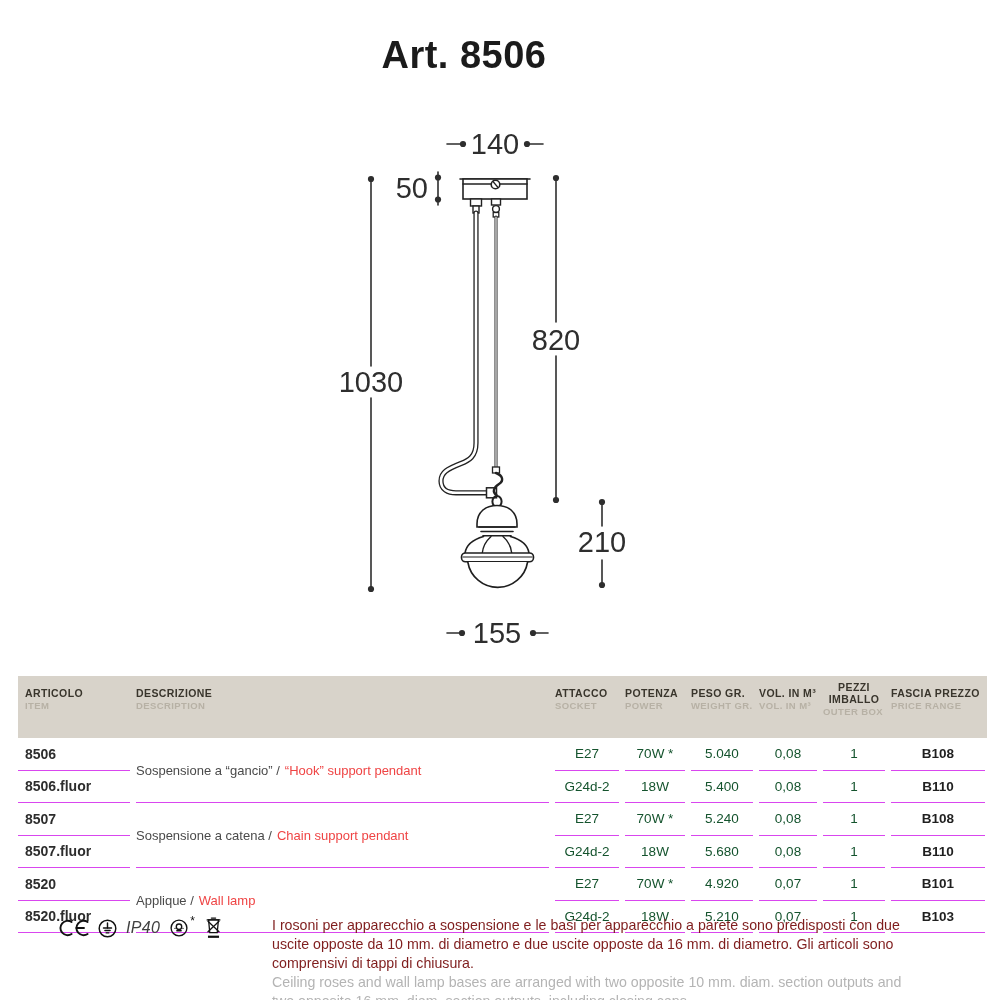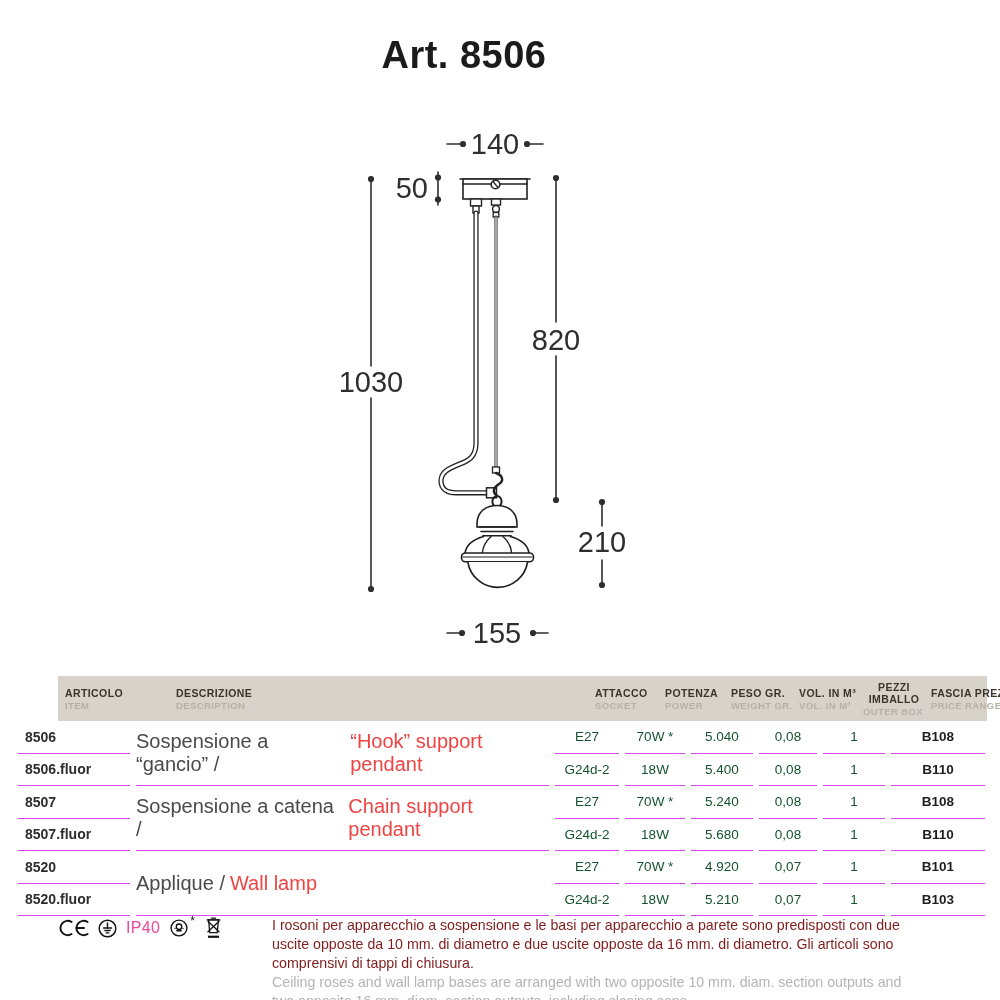--- a/index.html
+++ b/index.html
@@ -15,42 +15,42 @@
   
   .drawing{position:absolute;left:320px;top:100px;width:330px;height:560px;}
   .dimtext{font-family:"Liberation Sans","DejaVu Sans",sans-serif;font-size:29px;fill:#2e2e2e;}
   
   .spec-table{position:absolute;left:18px;top:676px;width:969px;}
   .tgrid{
     display:grid;
     grid-template-columns:112px 413px 64px 60px 62px 58px 62px 94px;
     column-gap:6px;
   }
-  .thead{background:#d8d3ca;padding:5px 0 4px 0;margin-left:40px;}
+  .thead{background:#d8d3ca;padding:5px 0 21px 0;}
   .hcell{display:flex;flex-direction:column;justify-content:center;}
   .hcell.c{align-items:flex-start;text-align:center;}
   .h-it{font-size:10.5px;font-weight:bold;color:#39352c;letter-spacing:.4px;}
   .h-en{font-size:9.5px;font-weight:bold;color:#b7b1a5;letter-spacing:.4px;margin-top:1px;}
   .hcell.first{padding-left:7px;}
   .tgroup{grid-template-rows:32.5px 32.5px;}
   .cell{display:flex;align-items:center;}
   .cell.sep{border-bottom:1px solid #d946ef;}
   .item-cell{padding-left:7px;font-size:14px;font-weight:bold;color:#2d2d2d;}
-  .desc-cell{grid-column:2;grid-row:1/3;font-size:20px;}
+  .desc-cell{grid-column:2;grid-row:1/3;font-size:13px;}
   .desc-it{color:#4a4a4a;}
   .desc-en{color:#ef4444;margin-left:5px;}
   .val{justify-content:center;font-size:13.5px;color:#14532d;}
   .val.price{font-weight:bold;color:#1f1f1f;}
   .col1{grid-column:1}.col3{grid-column:3}.col4{grid-column:4}.col5{grid-column:5}
   .col6{grid-column:6}.col7{grid-column:7}.col8{grid-column:8}
   .row1{grid-row:1}.row2{grid-row:2}
   
   .cert-row{position:absolute;left:58px;top:914px;display:flex;align-items:center;height:28px;}
   .cert-row svg{display:block;}
-  .ip-text{font-size:16px;color:#ec4899;margin:0 9px 0 8px;letter-spacing:.3px;}
+  .ip-text{font-size:16px;color:#404040;margin:0 9px 0 8px;letter-spacing:.3px;font-style:italic;}
   .cert-ast{font-size:12px;color:#111;position:relative;top:-7px;margin:0 10px 0 1px;}
   .notes{position:absolute;left:272px;top:916px;width:652px;font-size:14.2px;line-height:1.33;}
   .note-it{color:#7f1d1d;margin:0;}
   .note-en{color:#b4b4b4;margin:0;}
 </style>
 </head>
 <body>
 
 <div class="page-title">Art. 8506</div>
 

